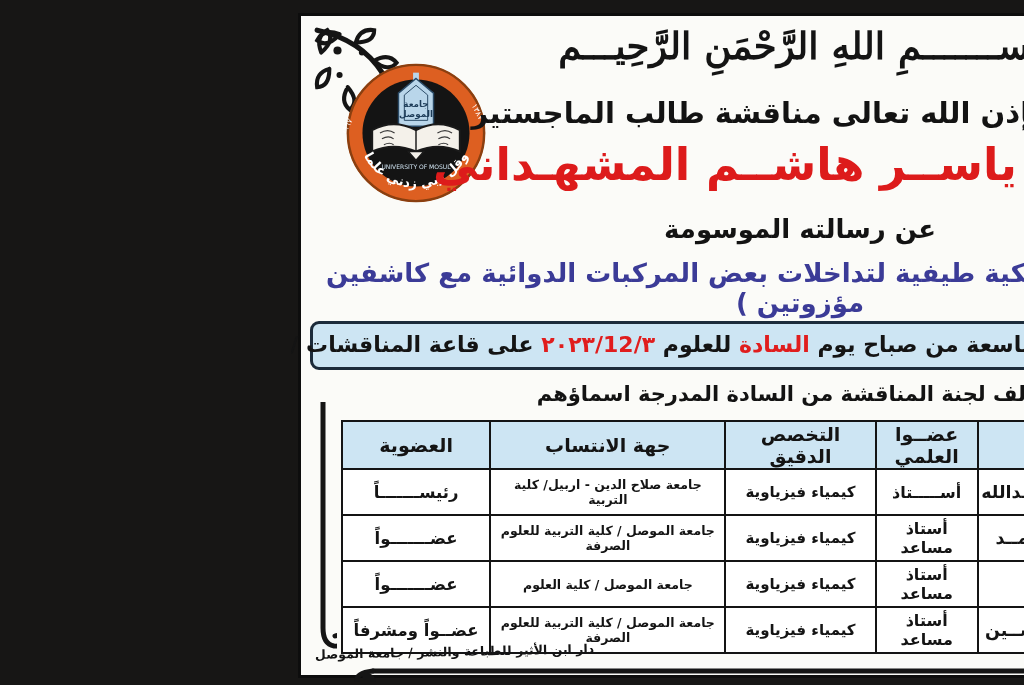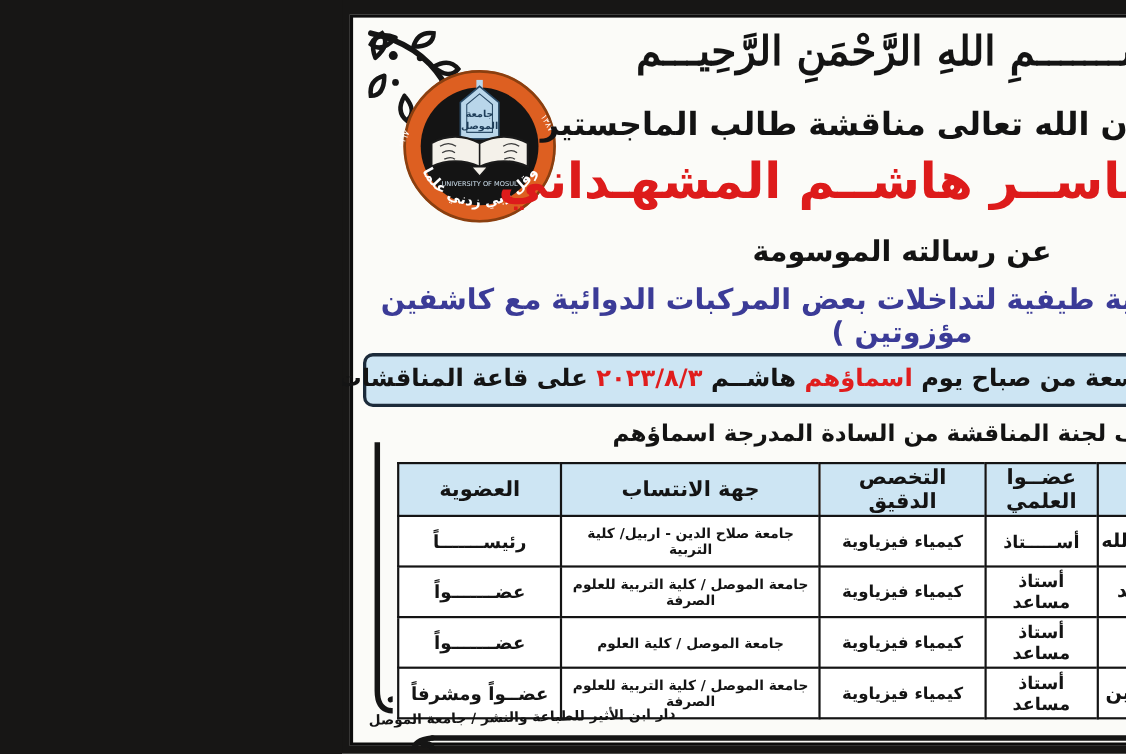--- a/index.html
+++ b/index.html
@@ -146,21 +146,21 @@
     <text x="12" y="58" font-size="7.5" fill="#2e1a0c" transform="rotate(-62 12 58)">١٩٧٥</text>
     <text x="138" y="58" font-size="7.5" fill="#2e1a0c" transform="rotate(62 138 58)">١٣٩٦</text>
   </svg>
 
   <div class="abs center announce">تجري بإذن الله تعالى مناقشة طالب الماجستير</div>
   <div class="abs center student">عمــار ياســر هاشــم المشهـداني</div>
   <div class="abs center intro">عن رسالته الموسومة</div>
   <div class="abs center thesis">( دراسة ثيرموداينميكية طيفية لتداخلات بعض المركبات الدوائية مع كاشفين مؤزوتين )</div>
 
   <div class="abs band">
-    <span>وذلك في تمام الساعة التاسعة من صباح يوم </span><span class="red">اسماؤهم</span><span> هاشــم </span><span class="red">٢٠٢٣/٨/٣</span><span> على قاعة المناقشات / كلية التربية للعلوم الصرفة</span>
+    <span>وذلك في تمام الساعة التاسعة من صباح يوم </span><span class="red">السادة</span><span> للعلوم </span><span class="red">٢٠٢٣/12/٣</span><span> على قاعة المناقشات / كلية التربية للعلوم الصرفة</span>
   </div>
 
   <div class="abs center committee">وتتألف لجنة المناقشة من السادة المدرجة اسماؤهم</div>
 
   <table class="cmt">
     <colgroup>
       <col style="width:64px">
         <col style="width:226px">
         <col style="width:102px">
       <col style="width:150px">

